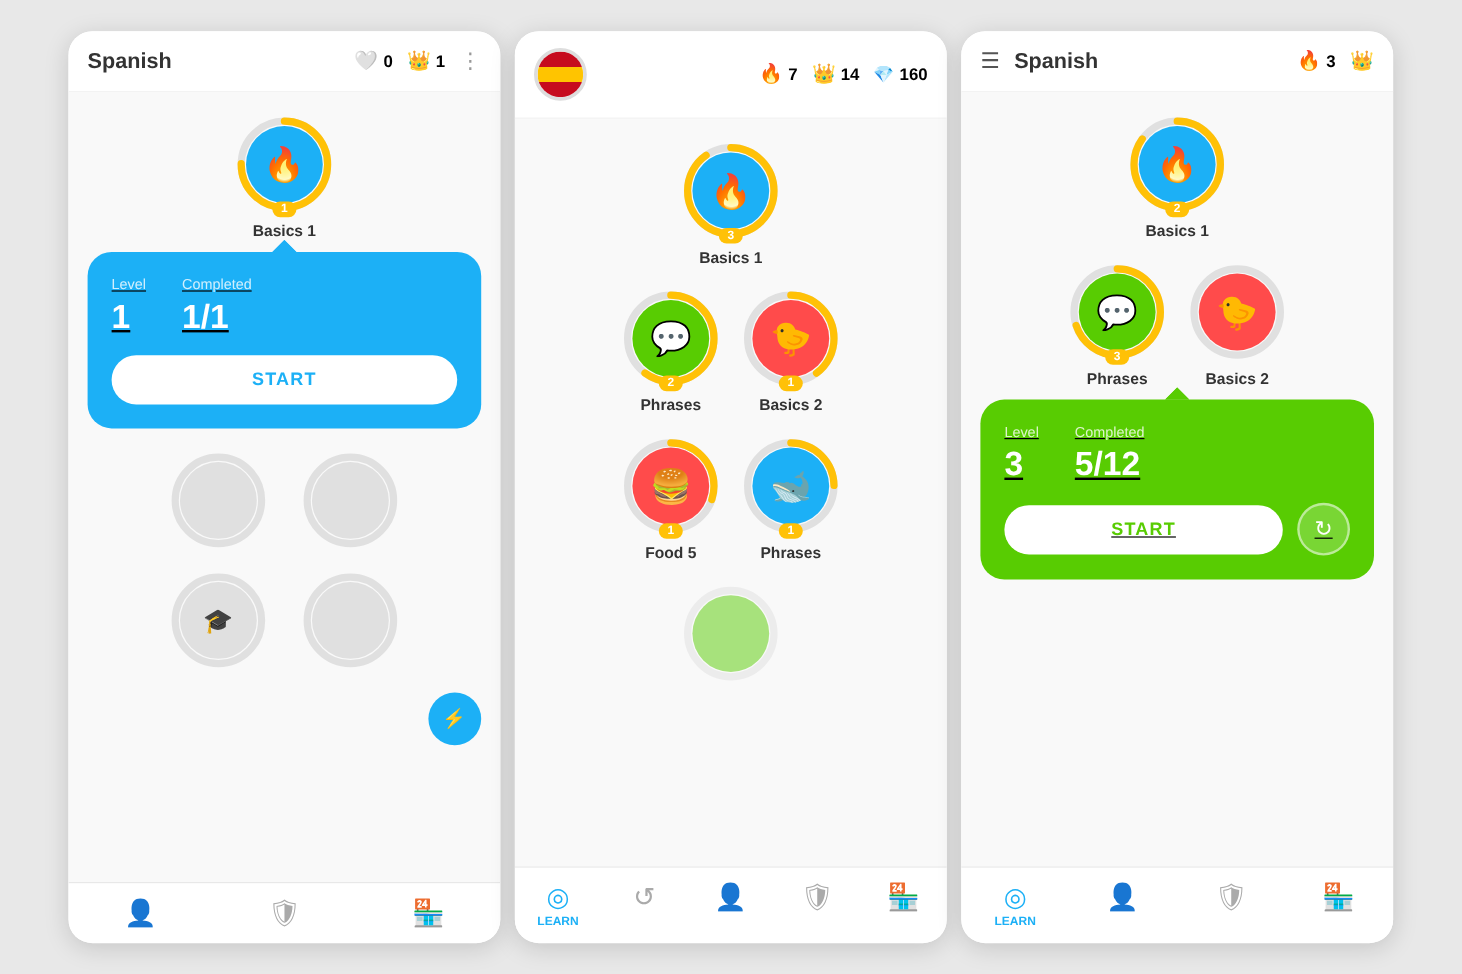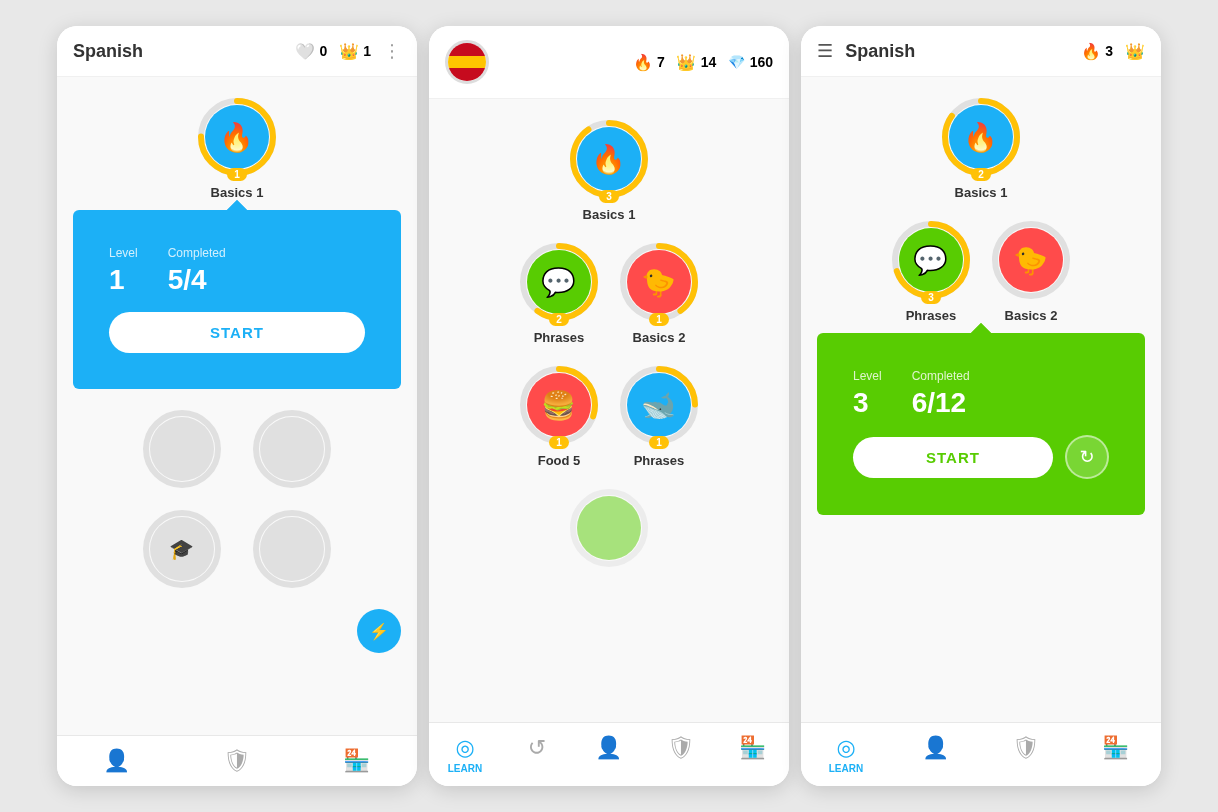--- a/index.html
+++ b/index.html
@@ -111,24 +111,25 @@
       text-align: center;
     }
     .skill-label {
       font-size: 13px;
       font-weight: 600;
       color: #333;
       text-align: center;
     }
     
     .popup-card {
-      border-radius: 6px;
-      padding: 36px;
+      border-radius: 20px;
+      padding: 20px;
       margin: 10px 0;
       position: relative;
+      text-decoration: underline;
     }
     .popup-card::before {
       content: '';
       position: absolute;
       top: -10px; left: 50%; transform: translateX(-50%);
       border-left: 10px solid transparent;
       border-right: 10px solid transparent;
     }
     .popup-blue { background: #1cb0f6; }
     .popup-blue::before { border-bottom: 10px solid #1cb0f6; }
@@ -246,21 +247,21 @@
 
       <div class="popup-card popup-blue" style="position:relative;">
         <div style="position:absolute;top:-10px;left:50%;transform:translateX(-50%);width:0;height:0;border-left:10px solid transparent;border-right:10px solid transparent;border-bottom:10px solid #1cb0f6;"></div>
         <div class="popup-stats">
           <div>
             <div class="popup-stat-label">Level</div>
             <div class="popup-stat-value">1</div>
           </div>
           <div>
             <div class="popup-stat-label">Completed</div>
-            <div class="popup-stat-value">5/4</div>
+            <div class="popup-stat-value">1/1</div>
           </div>
         </div>
         <button class="popup-start-btn blue-text">START</button>
       </div>
 
       <div style="display:flex;gap:30px;justify-content:center;margin-top:20px;">
         <div class="skill-item">
           <div class="skill-circle">
             <svg width="80" height="80" viewBox="0 0 80 80">
                 <circle class="ring-track" cx="40" cy="40" r="36"></circle>
@@ -502,21 +503,21 @@
 
       <div class="popup-card popup-green" style="position:relative;">
         <div style="position:absolute;top:-10px;left:50%;transform:translateX(-50%);width:0;height:0;border-left:10px solid transparent;border-right:10px solid transparent;border-bottom:10px solid #58cc02;"></div>
         <div class="popup-stats">
           <div>
             <div class="popup-stat-label">Level</div>
             <div class="popup-stat-value">3</div>
           </div>
           <div>
             <div class="popup-stat-label">Completed</div>
-            <div class="popup-stat-value">6/12</div>
+            <div class="popup-stat-value">5/12</div>
           </div>
         </div>
         <div class="popup-row">
           <button class="popup-start-btn green-text popup-btn-flex">START</button>
           <div class="refresh-circle">↻</div>
         </div>
       </div>
     </div>
 
     <div class="bottom-nav">

